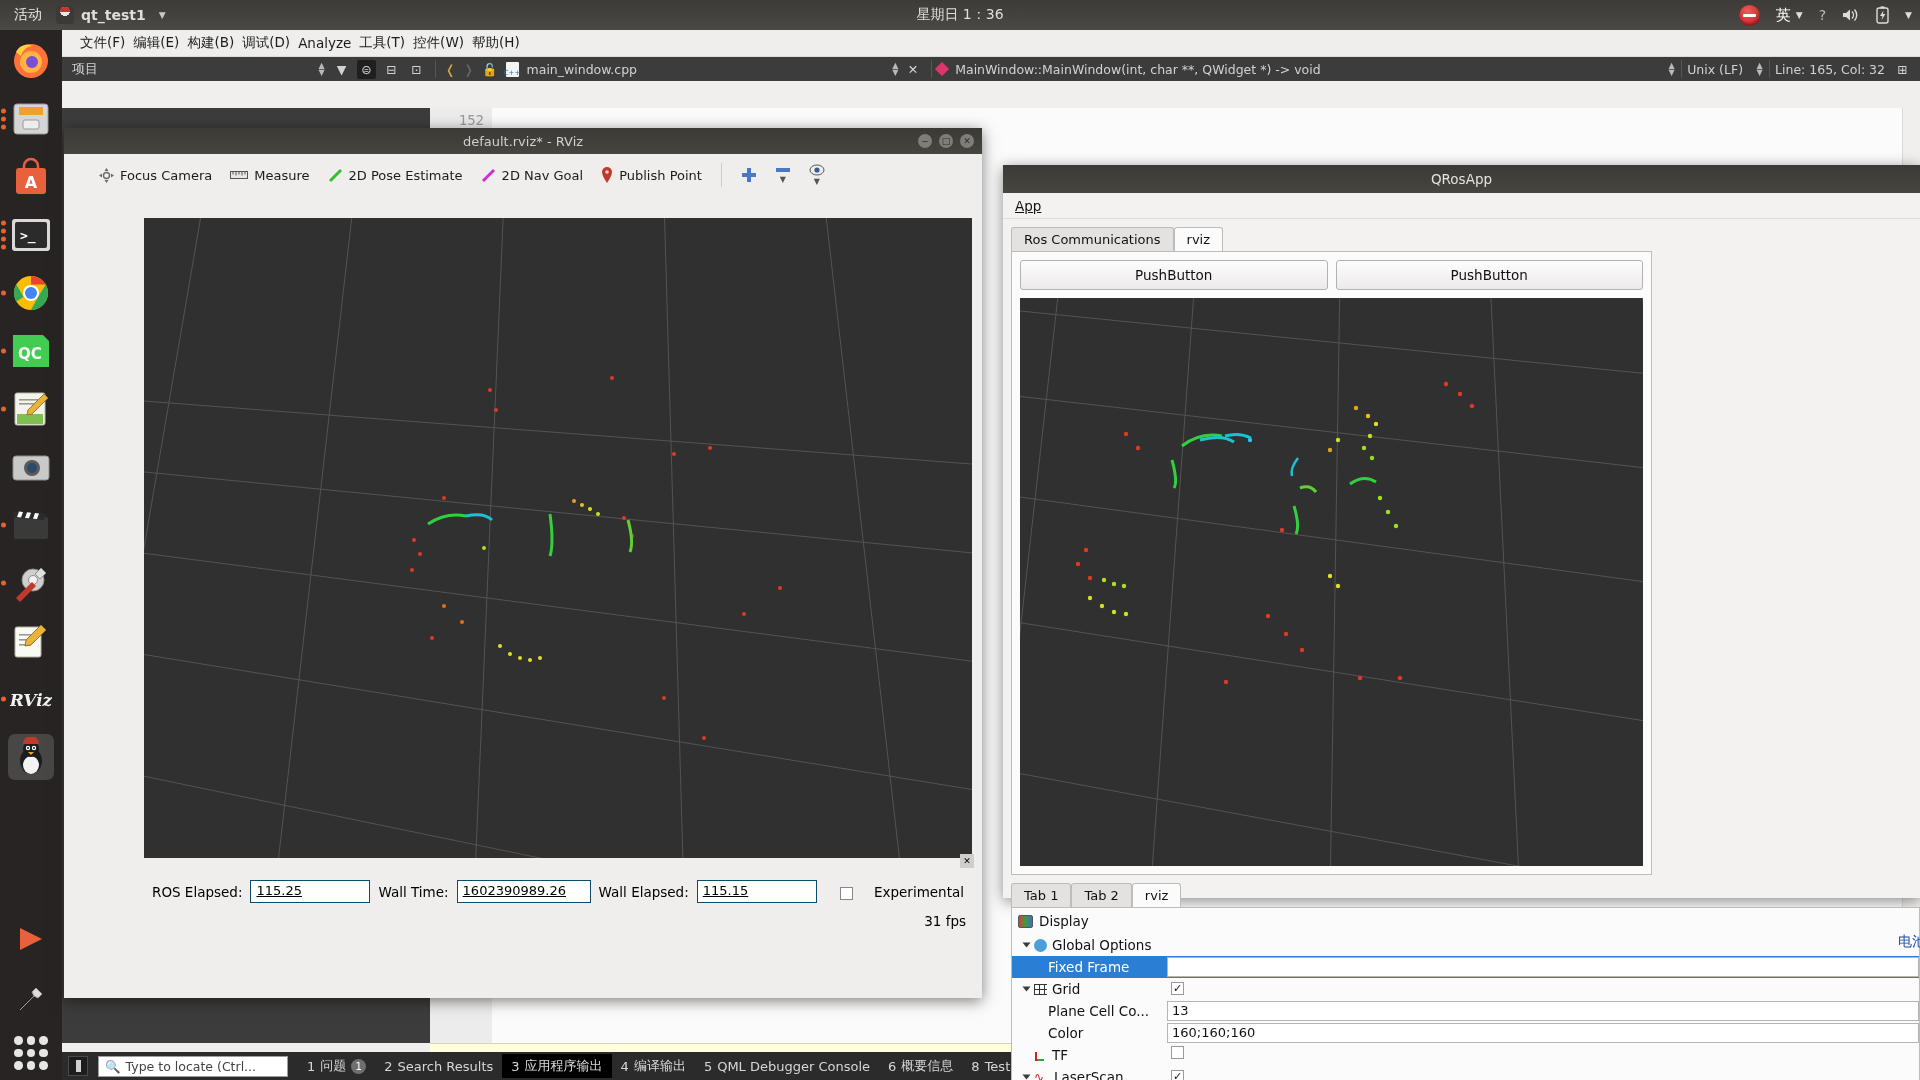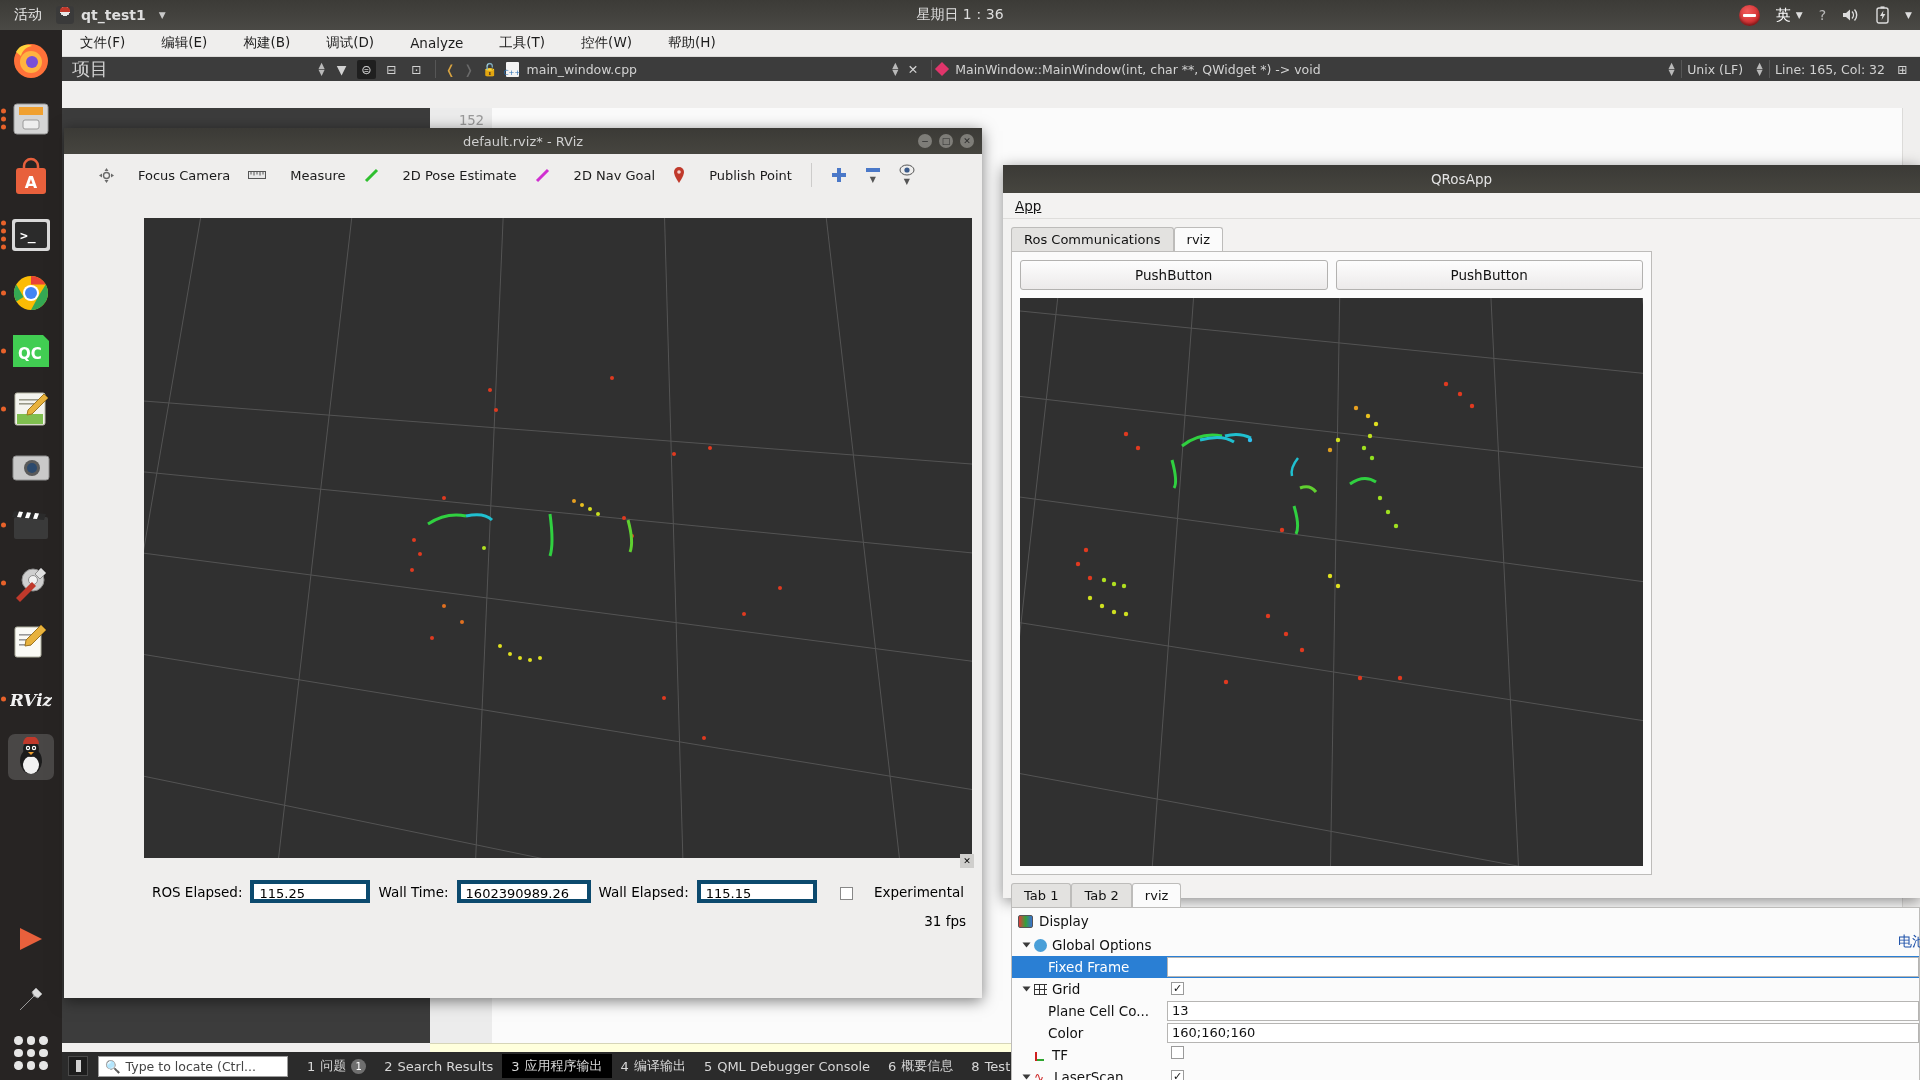--- a/index.html
+++ b/index.html
@@ -56,21 +56,21 @@
   
   #qtc{
     position:absolute; left:62px; top:30px; width:1858px; height:1050px;
     background:#f0efee; z-index:10;
   }
   #qtc-title{ height:27px; background:linear-gradient(#3b3a36,#46453f); color:#e3e3e3;
      display:flex; align-items:center; justify-content:center; font-size:13px; position:relative;}
   #qtc-title .wbtns{position:absolute; right:8px; display:flex; gap:6px;}
   .wb{width:13px;height:13px;border-radius:50%;background:#8c8b86;position:relative;}
   #qtc-menu{ height:27px; background:#efeeed; display:flex; align-items:center;
-     padding-left:18px; gap:36px; color:#1c1c1c; font-size:13.5px; border-bottom:1px solid #dcdbd9;}
+     padding-left:18px; gap:8px; color:#1c1c1c; font-size:13.5px; border-bottom:1px solid #dcdbd9;}
   #qtc-menu span{cursor:default;}
   u{text-decoration:underline;}
 
   #qtc-tool{ height:24px; background:#3c3c3c; display:flex; align-items:center; color:#d2d2d2; font-size:12.5px;}
   .tsec{display:flex;align-items:center;height:24px;}
   .tsep{width:1px;height:18px;background:#565656;margin:0 5px;}
   .spinv{display:inline-block;width:9px;color:#b9b9b9;font-size:8px;line-height:7px;text-align:center;}
   .tbtn{width:19px;height:19px;display:flex;align-items:center;justify-content:center;border-radius:2px;}
   .tbtn.on{background:#1f1f1f;}
   .fileicon{width:13px;height:15px;background:#f4f4f4;border-radius:1px;position:relative;color:#2a6fb3;font-size:7px;display:flex;align-items:flex-end;justify-content:center;}
@@ -122,30 +122,30 @@
 
   
   #rviz{ position:absolute; left:64px; top:128px; width:918px; height:870px;
      background:#efeeed; z-index:60; box-shadow:0 3px 14px rgba(0,0,0,.5);}
   #rviz-title{height:26px;background:linear-gradient(#3b3a36,#46453f);color:#cfcfcf;
      display:flex;align-items:center;justify-content:center;font-size:13px;position:relative;}
   #rviz-title .wbtns{position:absolute;right:8px;display:flex;gap:7px;}
   .wbc{width:14px;height:14px;border-radius:50%;background:#7e7d78;color:#2c2c2c;font-size:9px;
      display:flex;align-items:center;justify-content:center;}
   #rviz-toolbar{height:42px;background:#efeeed;display:flex;align-items:center;padding-left:10px;gap:0;font-size:13px;color:#1b1b1b;}
-  .rvtool{display:flex;align-items:center;gap:24px;padding:4px 9px;}
+  .rvtool{display:flex;align-items:center;gap:6px;padding:4px 9px;}
   #rviz-3d{position:absolute;left:80px;top:90px;width:828px;height:640px;background:#303030;overflow:hidden;}
   #rviz-leftstrip{position:absolute;left:0;top:68px;width:80px;height:800px;background:#efeeed;}
   #rviz-leftclose{position:absolute;left:108px;top:215px;width:14px;height:14px;background:#dcdbd9;
      display:flex;align-items:center;justify-content:center;font-size:9px;}
   #rviz-arrow{position:absolute;left:132px;top:550px;width:12px;height:34px;background:#dcdbd9;
      display:flex;align-items:center;justify-content:center;font-size:9px;}
   #rviz-status{position:absolute;left:80px;top:740px;width:838px;height:100px;background:#efeeed;}
   #rviz-status .row1{display:flex;align-items:center;gap:8px;padding:12px 8px 0 8px;font-size:13.5px;}
-  .inp{border:4px solid #0c4a6e;background:#fff;height:23px;padding:2px 5px;font-size:13px;}
+  .inp{border:1px solid #0c4a6e;background:#fff;height:23px;padding:2px 5px;font-size:13px;text-decoration:underline;}
   #rviz-status .closebox{position:absolute;right:8px;top:-14px;width:14px;height:14px;background:#cfcecc;
       display:flex;align-items:center;justify-content:center;font-size:9px;}
   .fps{position:absolute;right:16px;top:45px;font-size:13.5px;}
   .chk{width:13px;height:13px;border:1px solid #888;background:#fff;display:inline-block;}
 
   
   #qros{ position:absolute; left:1003px; top:165px; width:917px; height:733px;
      background:#f3f2f1; z-index:90; box-shadow:0 3px 14px rgba(0,0,0,.45);}
   #qros-title{height:28px;background:linear-gradient(#3b3a36,#46453f);color:#e3e3e3;
      display:flex;align-items:center;justify-content:center;font-size:13.5px;}
@@ -380,21 +380,21 @@
     <span>构建(B)</span>
     <span>调试(D)</span>
     <span>Analyze</span>
     <span>工具(T)</span>
     <span>控件(W)</span>
     <span>帮助(H)</span>
   </div>
 
   <div id="qtc-tool">
     <div class="tsec" style="width:368px;padding-left:10px;">
-      <span style="font-size:18px">项目</span>
+      <span style="font-size:13px">项目</span>
       <span style="margin-left:auto;display:flex;align-items:center;gap:6px;padding-right:4px">
         <span class="spinv">▲<br>▼</span>
         <span class="tbtn">▼</span>
         <span class="tbtn on">⊜</span>
         <span class="tbtn">⊟</span>
         <span class="tbtn">⊡</span>
       </span>
     </div>
     <div class="tsep"></div>
     <div class="tsec" style="gap:8px;padding-left:4px">

